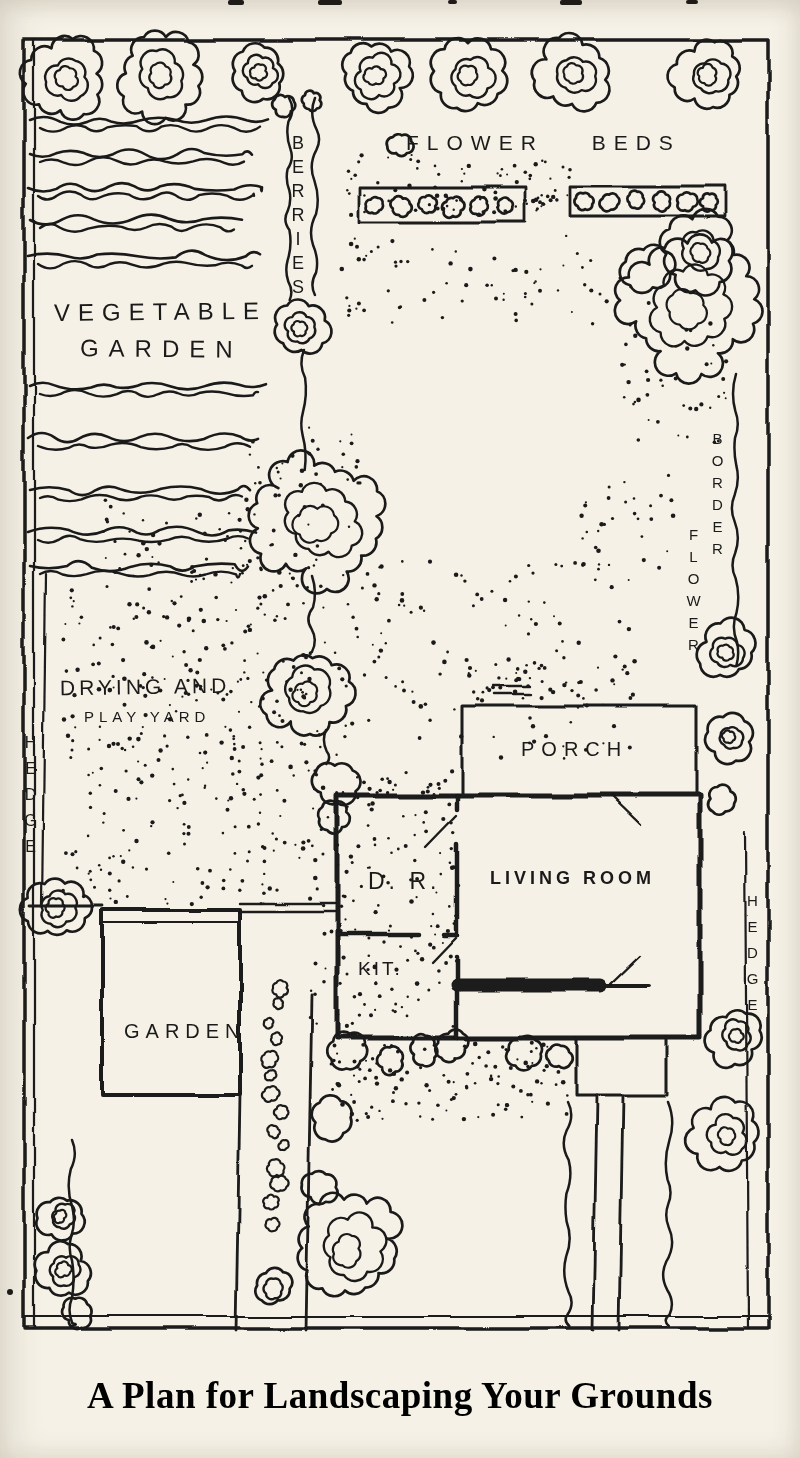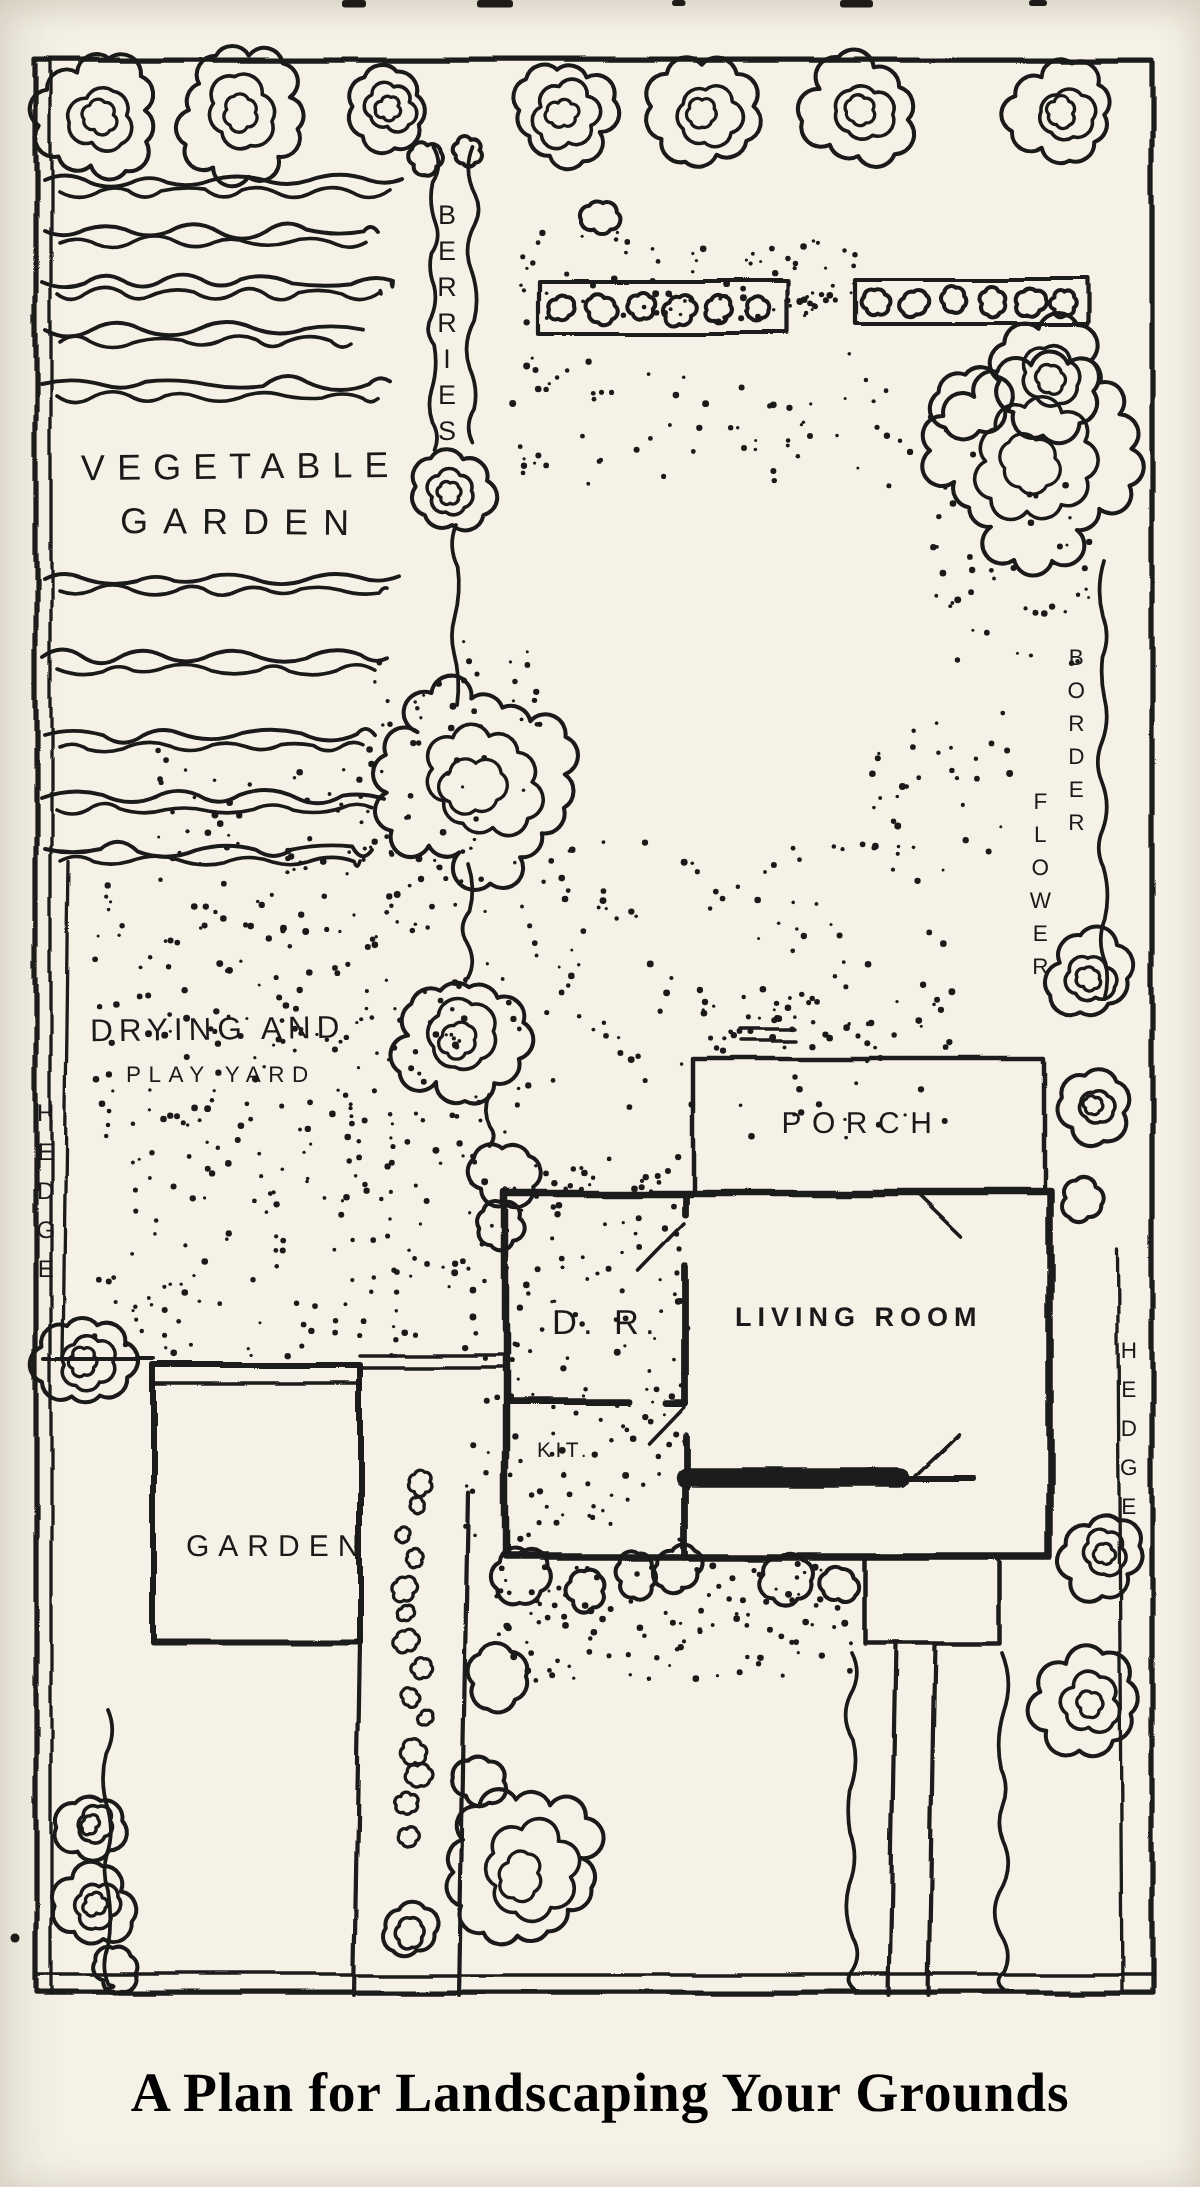--- a/index.html
+++ b/index.html
@@ -1274,35 +1274,36 @@
         <circle cx="634.6" cy="513.6" r="1.8" fill="#1a1a1a"></circle>
         <rect x="228" y="0" width="16" height="5" fill="#1a1a1a" rx="2"></rect>
         <rect x="318" y="0" width="24" height="5" fill="#1a1a1a" rx="2"></rect>
         <rect x="448" y="0" width="9" height="4" fill="#1a1a1a" rx="2"></rect>
         <rect x="560" y="0" width="22" height="5" fill="#1a1a1a" rx="2"></rect>
         <rect x="686" y="0" width="12" height="4" fill="#1a1a1a" rx="2"></rect>
         <circle cx="10" cy="1292" r="3" fill="#1a1a1a"></circle>
       </g>
   </svg>
 
+  <div class="lbl" style="left:406px;top:131px;font-size:21px;letter-spacing:8px;word-spacing:34px;">FLOWER BEDS</div>
 
   <div class="lbl" style="left:54px;top:298px;font-size:24px;letter-spacing:8px;transform:rotate(-0.6deg);">VEGETABLE</div>
   <div class="lbl" style="left:80px;top:335px;font-size:24px;letter-spacing:10px;transform:rotate(0.5deg);">GARDEN</div>
 
   <div class="lbl v" style="left:287px;top:133px;font-size:18px;letter-spacing:4px;">BERRIES</div>
 
   <div class="lbl v" style="left:685px;top:526px;font-size:15px;letter-spacing:5px;">FLOWER</div>
   <div class="lbl v" style="left:709px;top:430px;font-size:15px;letter-spacing:5px;">BORDER</div>
 
   <div class="lbl" style="left:60px;top:675px;font-size:21px;letter-spacing:4px;transform:rotate(-0.8deg);">DRYING AND</div>
   <div class="lbl" style="left:84px;top:708px;font-size:15px;letter-spacing:5px;">PLAY YARD</div>
 
   <div class="lbl v" style="left:21px;top:734px;font-size:16px;letter-spacing:9px;">HEDGE</div>
   <div class="lbl v" style="left:744px;top:892px;font-size:15px;letter-spacing:9px;">HEDGE</div>
 
   <div class="lbl" style="left:521px;top:738px;font-size:20px;letter-spacing:7px;">PORCH</div>
   <div class="lbl" style="left:368px;top:868px;font-size:23px;letter-spacing:4px;">D. R.</div>
   <div class="lbl" style="left:490px;top:868px;font-size:18px;letter-spacing:4px;font-weight:bold;">LIVING ROOM</div>
-  <div class="lbl" style="left:358px;top:958px;font-size:14px;letter-spacing:3px;">KIT.</div>
+  <div class="lbl" style="left:358px;top:958px;font-size:19px;letter-spacing:3px;">KIT.</div>
   <div class="lbl" style="left:124px;top:1020px;font-size:20px;letter-spacing:6px;">GARDEN</div>
 
   <div class="caption">A Plan for Landscaping Your Grounds</div>
 </div>
 
 </body></html>

